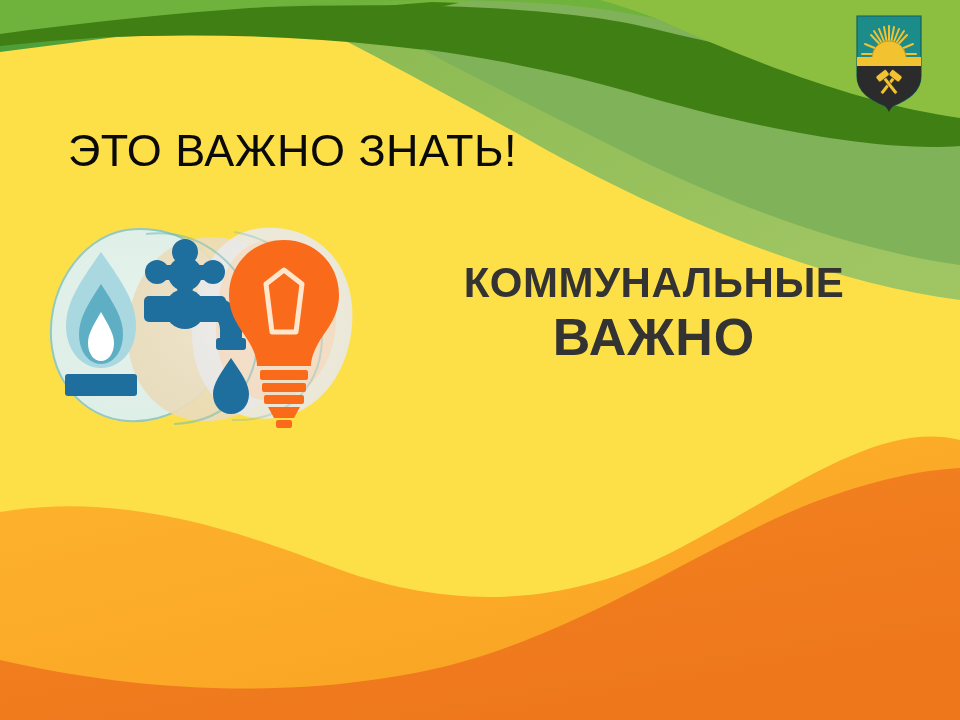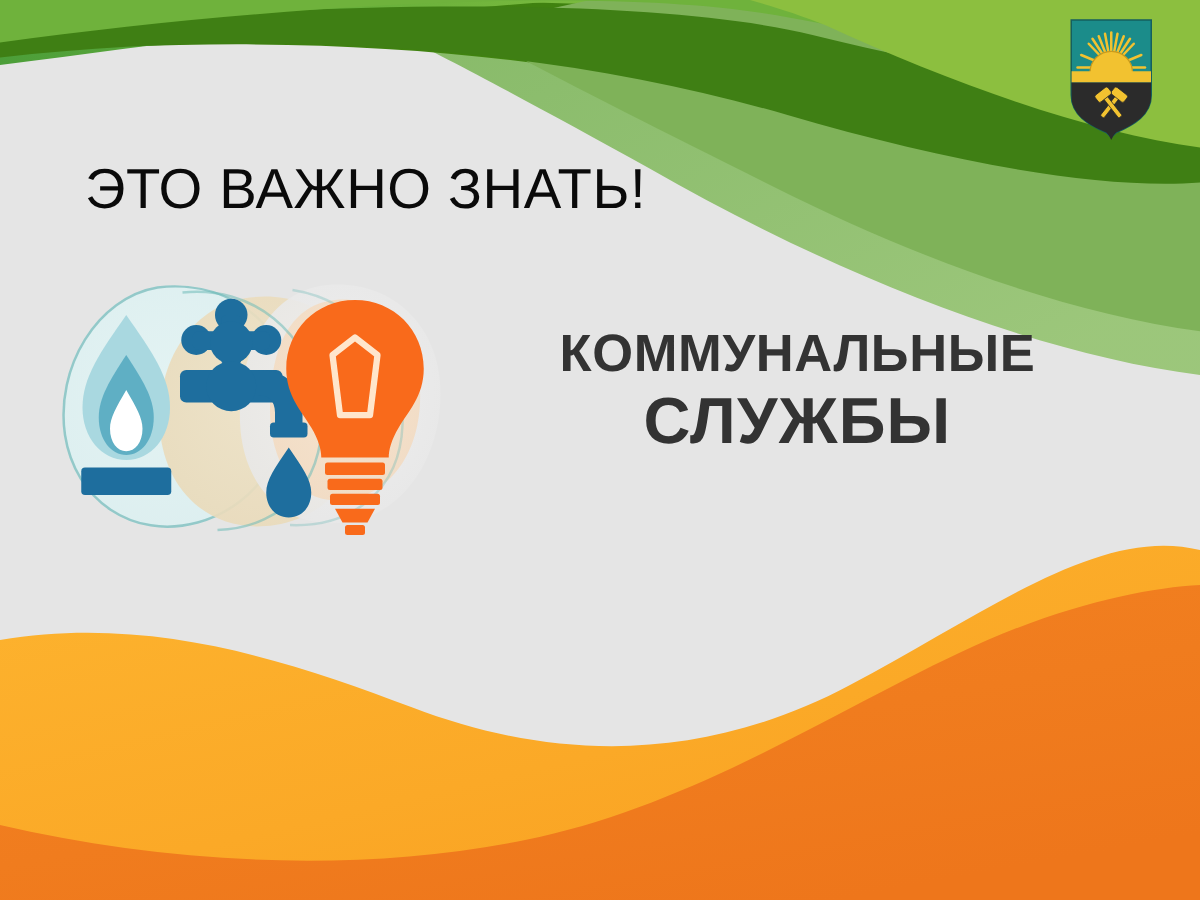--- a/index.html
+++ b/index.html
@@ -6,21 +6,21 @@
   html, body {
     margin: 0;
     padding: 0;
     background: #ffffff;
   }
   #slide {
     position: relative;
     width: 960px;
     height: 720px;
     overflow: hidden;
-    background: #e5e5e5;
+    background: #fde047;
     font-family: "Liberation Sans", "DejaVu Sans", sans-serif;
   }
 
   
   .bg-layer {
     position: absolute;
     inset: 0;
     width: 960px;
     height: 720px;
     pointer-events: none;
@@ -52,21 +52,21 @@
     font-size: 45px;
     font-weight: 400;
     letter-spacing: 0.5px;
     color: #0a0a0a;
     white-space: nowrap;
     line-height: 1.05;
   }
 
   .services-block {
     position: absolute;
-    left: 368px;
+    left: 384px;
     top: 262px;
     width: 540px;
     text-align: center;
     color: #333333;
     font-weight: 700;
     line-height: 1.02;
   }
   .services-line1 {
     display: block;
     font-size: 42px;
@@ -351,17 +351,17 @@
       <rect x="230" y="173" width="40" height="9" rx="2"></rect>
       <path d="M234,185 L266,185 L260,196 L240,196 Z"></path>
       <rect x="242" y="198" width="16" height="8" rx="2"></rect>
     </g>
   </svg>
 
   <div class="headline-important">ЭТО ВАЖНО ЗНАТЬ!</div>
 
   <div class="services-block">
     <span class="services-line1">КОММУНАЛЬНЫЕ</span>
-    <span class="services-line2">СЛУЖБЫ</span>
+    <span class="services-line2">ВАЖНО</span>
   </div>
 
 
 </div>
 
 </body></html>

